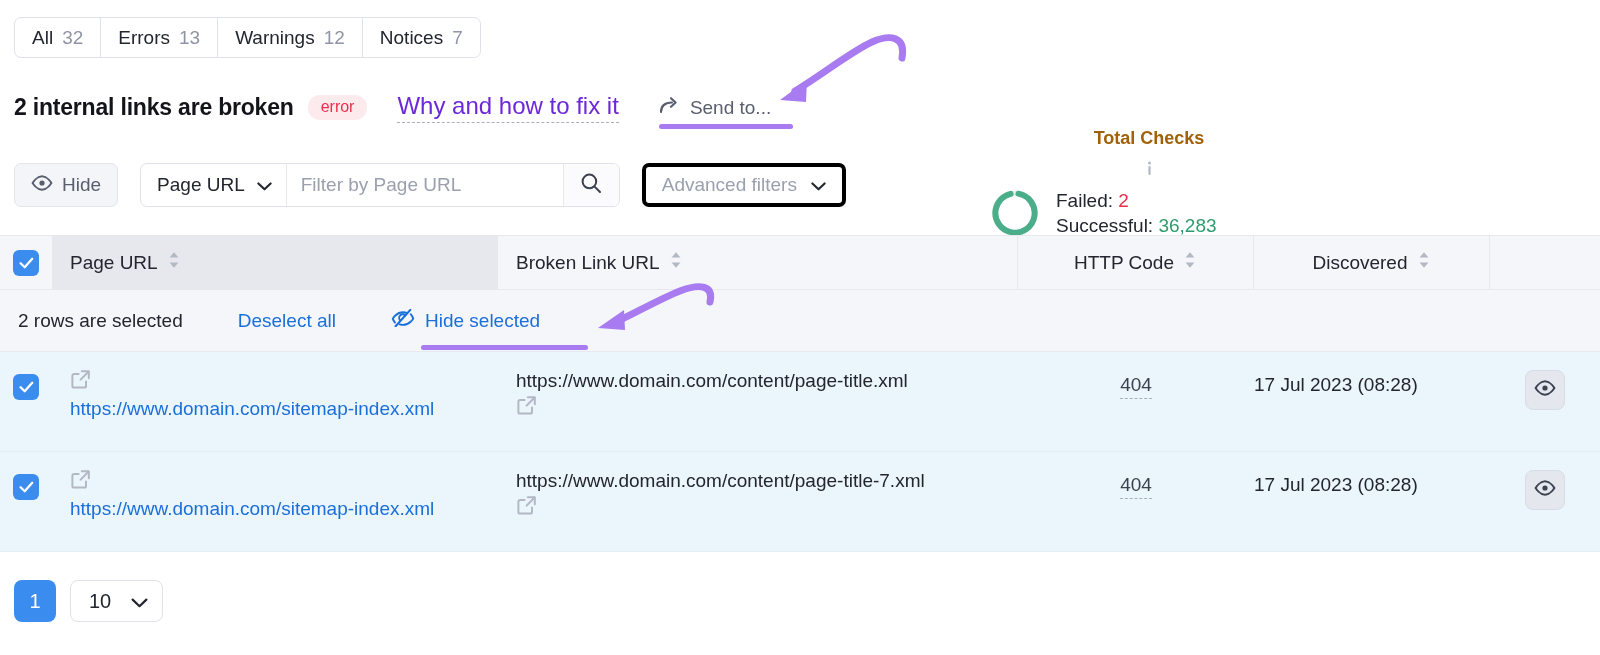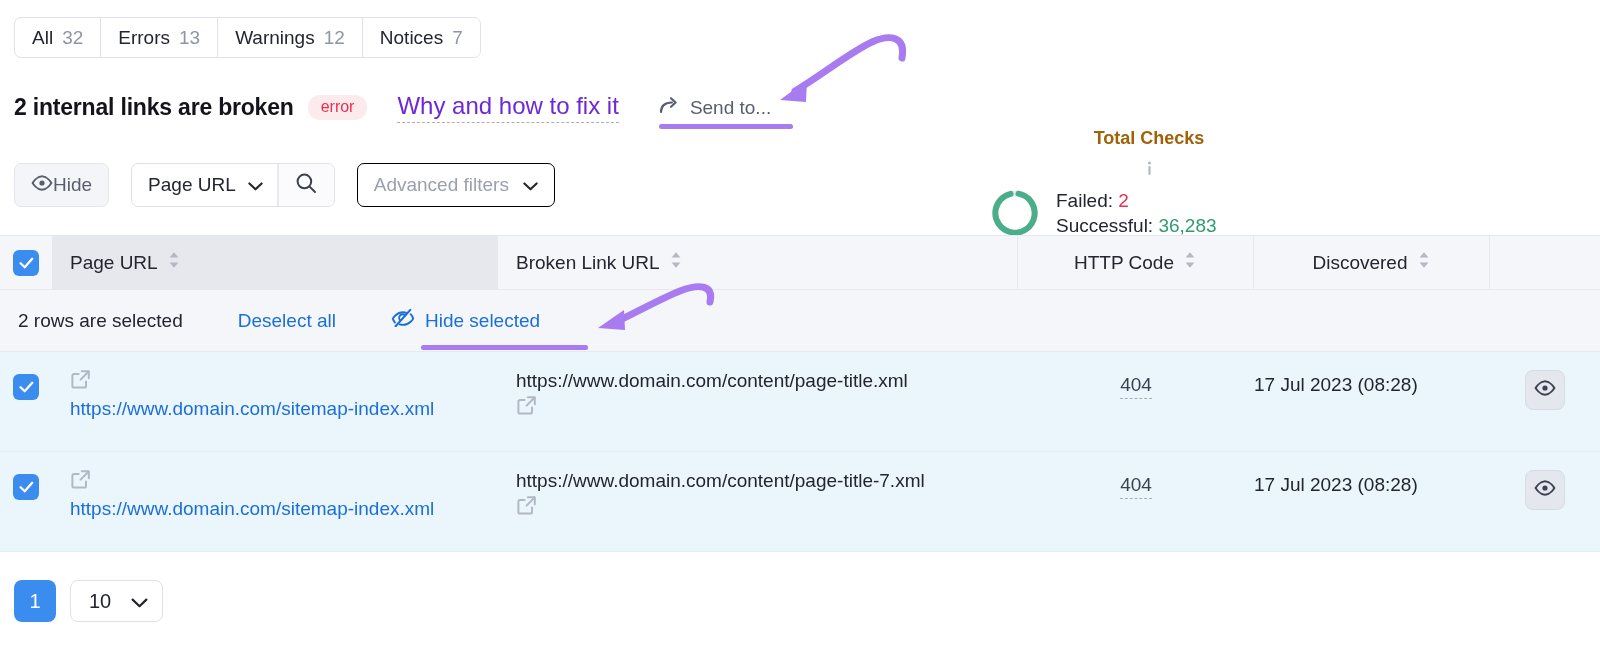--- a/index.html
+++ b/index.html
@@ -54,21 +54,21 @@
   }
   .sendto .lbl { position: relative; }
 
   .underline-hl {
     position: absolute; background: #a87bf0; height: 5px; border-radius: 3px;
   }
 
   
   .toolbar { position: absolute; left: 14px; top: 163px; display: flex; align-items: center; }
   .btn-hide {
-    display: flex; align-items: center; 
+    display: flex; align-items: center; gap: 9px;
     height: 44px; padding: 0 16px;
     background: #f4f5f8; border: 1px solid #e4e6ec; border-radius: 7px;
     font-size: 19px; color: #585e6d; cursor: pointer;
   }
   .filter-group {
     display: flex; align-items: stretch; margin-left: 22px;
     height: 44px; border: 1px solid #dfe2e9; border-radius: 7px;
     background: #fff; overflow: hidden;
   }
   .fg-select {
@@ -83,21 +83,21 @@
     background: #fff;
   }
   .fg-input::placeholder { color: #9aa0ae; }
   .fg-search {
     width: 56px; display: flex; align-items: center; justify-content: center;
     border-left: 1px solid #e7e9ef; background: #fbfbfd; cursor: pointer;
   }
   .adv-filters {
     display: flex; align-items: center; gap: 14px; margin-left: 22px;
     height: 44px; padding: 0 16px;
-    border: 1px solid #000000; border-radius: 7px; background: #fff;
+    border: 4px solid #000000; border-radius: 7px; background: #fff;
     font-size: 19px; color: #9aa0ae; cursor: pointer; white-space: nowrap;
   }
 
   
   .checks { position: absolute; right: 16px; top: 128px; width: 278px; }
   .checks-head {
     display: flex; align-items: center; gap: 11px;
     font-size: 18px; font-weight: bold; color: #a16207;
     padding-left: 40px;
     flex-direction: column;
@@ -242,20 +242,21 @@
 
     <div class="filter-group">
       <div class="fg-select">
         <span>Page URL</span>
         <span>
           <svg width="15" height="9" viewBox="0 0 15 9" fill="none">
             <path d="M1.4 1.4L7.5 7.3l6.1-5.9" stroke="#23252f" stroke-width="2.1" stroke-linecap="round" stroke-linejoin="round"></path>
           </svg>
         </span>
       </div>
+      <input class="fg-input" type="text" placeholder="Filter by Page URL" style="">
       <div class="fg-search">
         <span>
           <svg width="22" height="22" viewBox="0 0 22 22" fill="none">
             <circle cx="9.4" cy="9.4" r="6.8" stroke="#3c414f" stroke-width="2"></circle>
             <path d="M14.6 14.6L20 20" stroke="#3c414f" stroke-width="2" stroke-linecap="round"></path>
           </svg>
         </span>
       </div>
     </div>
 

